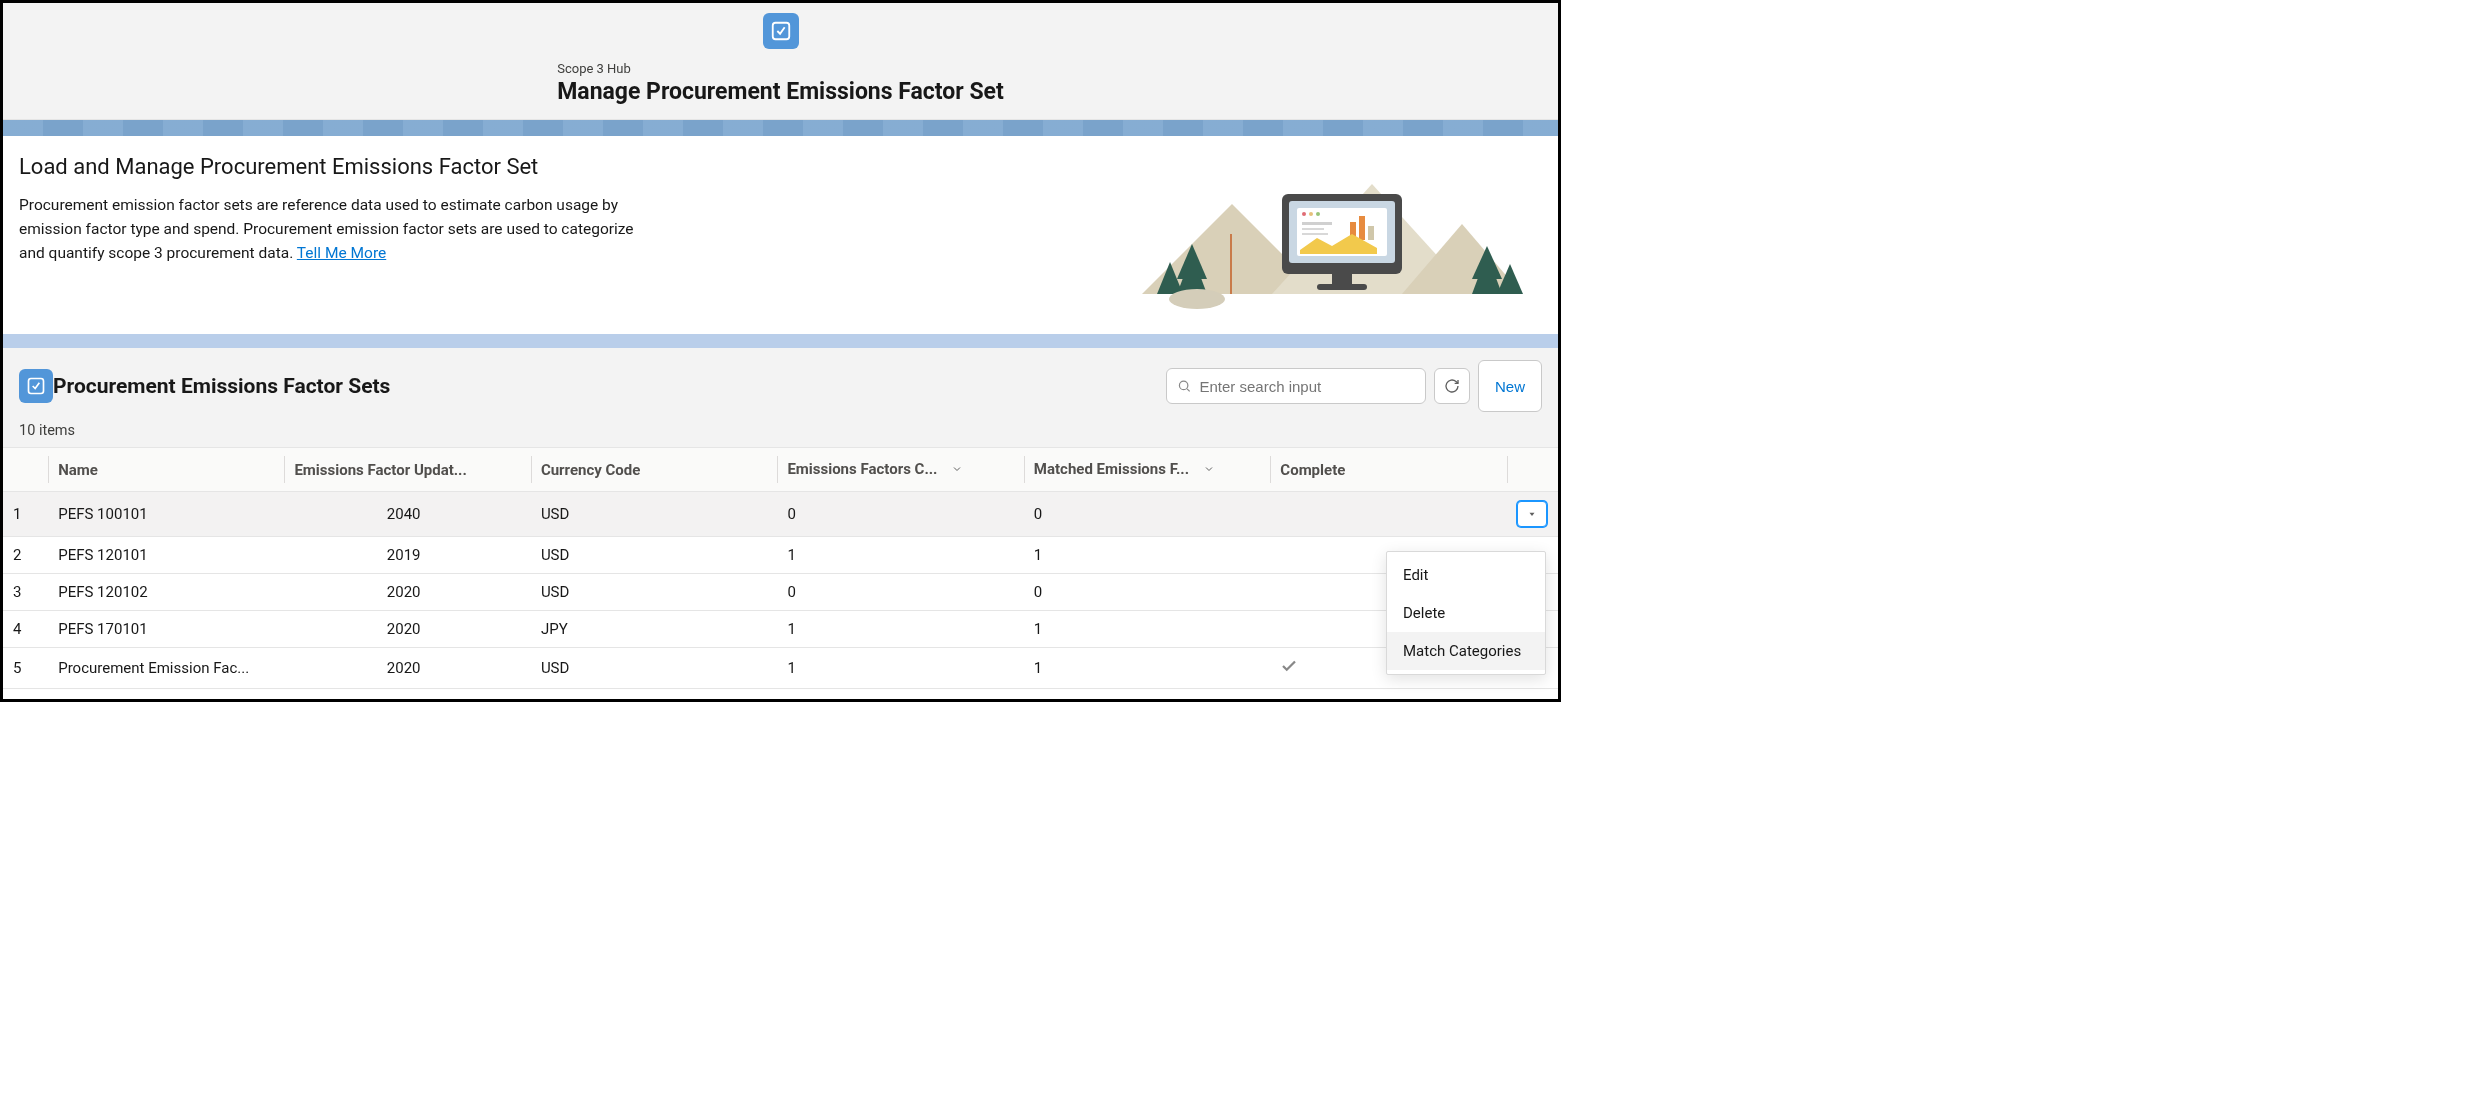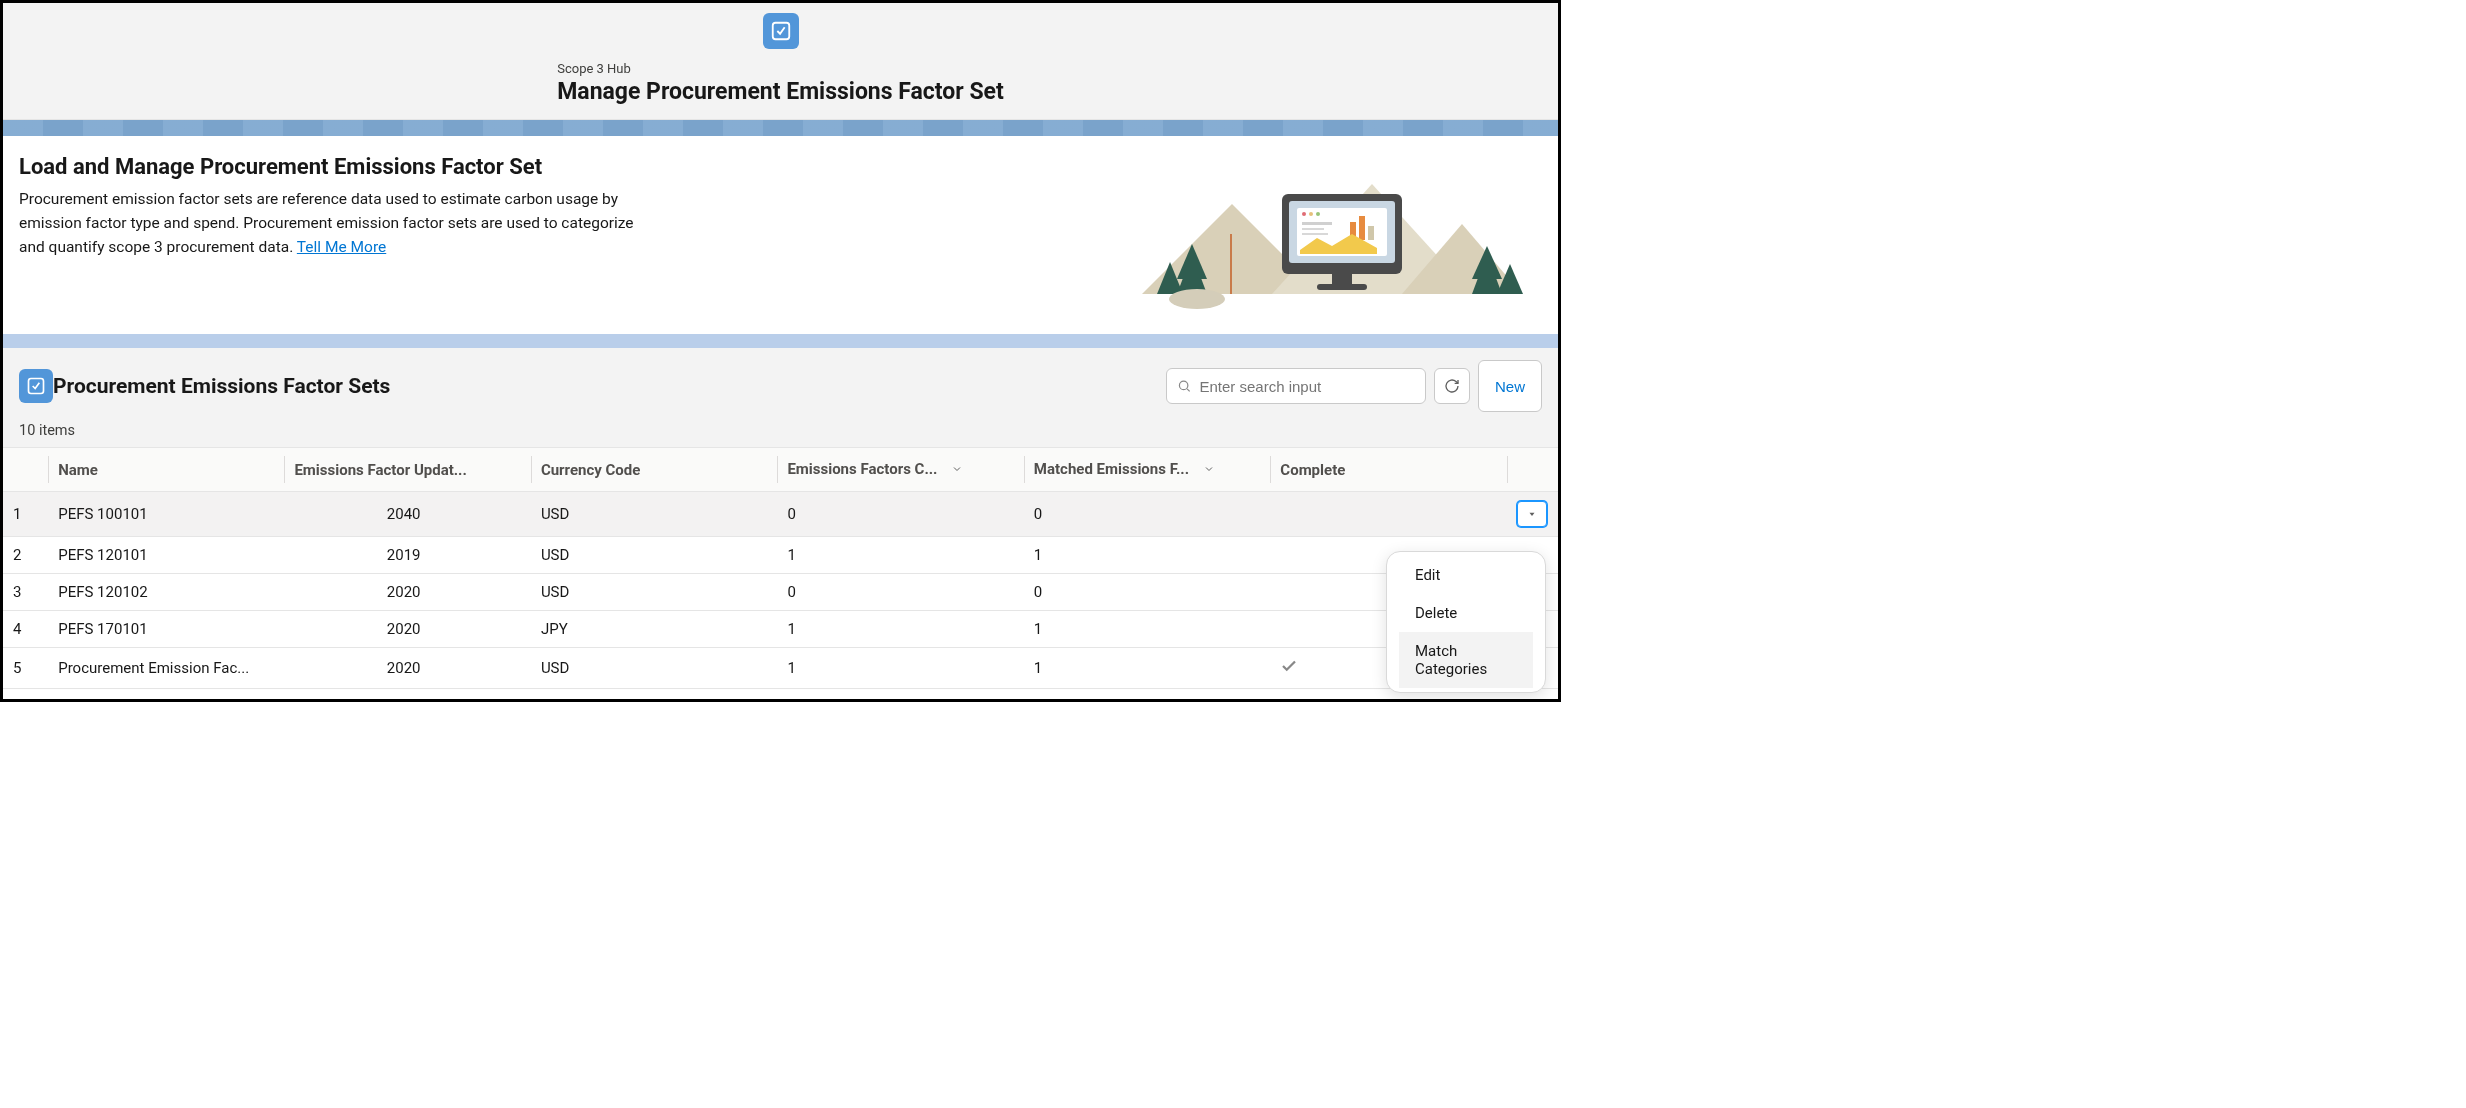--- a/index.html
+++ b/index.html
@@ -50,21 +50,21 @@
   
   .intro {
     background: #fff;
     padding: 18px 16px 20px 16px;
     display: flex;
     align-items: flex-start;
     justify-content: space-between;
     gap: 40px;
   }
   .intro-text { max-width: 640px; }
-  .intro-title { font-size: 22px; font-weight: 700; color: #181818; margin-bottom: 8px; }
+  .intro-title { font-size: 22px; font-weight: 400; color: #181818; margin-bottom: 14px; }
   .intro-desc { font-size: 15.5px; line-height: 1.55; color: #181818; }
   .intro-desc a { color: #0176d3; text-decoration: underline; }
 
   .intro-illustration {
     width: 420px; height: 160px;
     position: relative;
     flex-shrink: 0;
   }
 
   
@@ -147,23 +147,23 @@
   .row1-action { border-color:#1b96ff; box-shadow:0 0 0 1px #1b96ff; }
 
   
   .dropdown-menu {
     position:absolute;
     right: 12px;
     top: 548px;
     width: 160px;
     background:#fff;
     border:1px solid #d9d9d9;
-    border-radius:14px;
+    border-radius:2px;
     box-shadow: 0 4px 16px rgba(0,0,0,0.12);
-    padding: 4px 12px;
+    padding: 4px 0;
     z-index: 50;
   }
   .dropdown-item {
     padding: 10px 16px; font-size:15px; color:#181818; cursor:pointer;
   }
   .dropdown-item.highlight { background:#f3f3f3; }
 
   .check-icon { color:#888; }
 
 </style>

